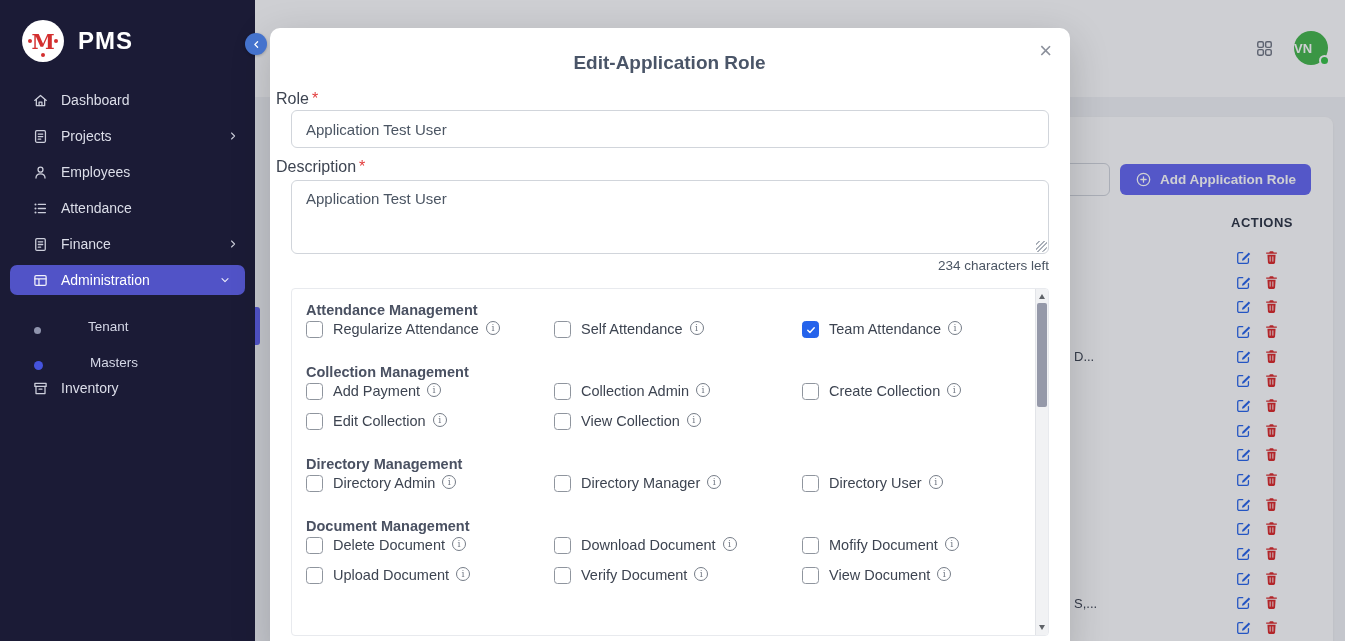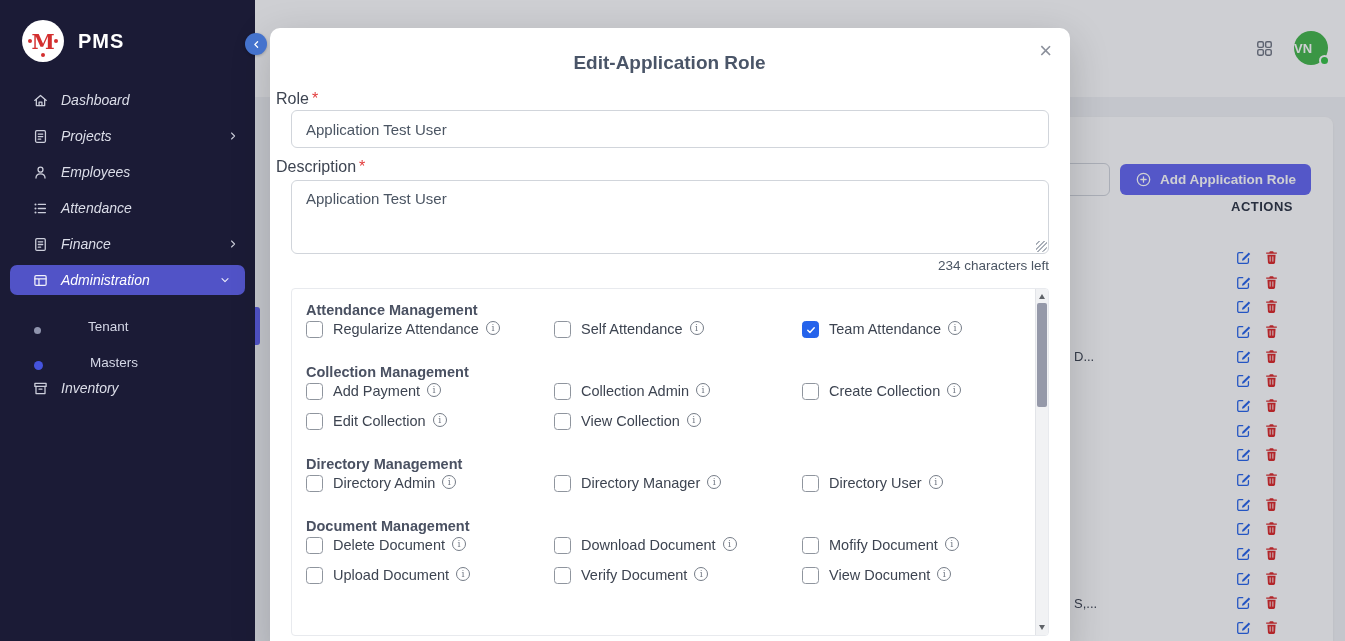--- a/index.html
+++ b/index.html
@@ -7,22 +7,22 @@
   body { font-family:"Liberation Sans", sans-serif; background:#f3f4f6; position:relative; }
   svg { display:block; }
 
   
   .sidebar { position:absolute; left:0; top:0; width:255px; height:641px; background:#1b1b36; z-index:5; }
   .logo-row { display:flex; align-items:center; gap:14px; padding:20px 0 20px 22px; }
   .logo-circle { width:42px; height:42px; border-radius:50%; background:#fff; display:flex; align-items:center; justify-content:center; position:relative; }
   .logo-m { color:#d32f2f; font-family:"DejaVu Serif", serif; font-weight:700; font-size:21px; }
   .logo-dot { position:absolute; width:4px; height:4px; border-radius:50%; background:#d32f2f; }
   .logo-dot.d1 { left:6px; top:19px; } .logo-dot.d2 { right:6px; top:19px; } .logo-dot.d3 { left:19px; bottom:5px; }
-  .app-name { color:#fff; font-size:20px; font-weight:700; letter-spacing:1px; }
-  .nav-item { display:flex; align-items:center; height:36px; padding:0 16px 0 32px; color:#dcdee9; font-size:14px; cursor:pointer;font-style:italic; }
+  .app-name { color:#fff; font-size:24px; font-weight:700; letter-spacing:1px; }
+  .nav-item { display:flex; align-items:center; height:36px; padding:0 16px 0 32px; color:#dcdee9; font-size:14px; cursor:pointer; }
   .nav-item.active { height:30px; margin:3px 10px; padding:0 14px 0 22px; background:#5153c7; border-radius:7px; color:#fff; font-weight:500; }
   .nav-icon { width:17px; height:17px; margin-right:12px; opacity:.92; flex:none; }
   .nav-icon svg { width:17px; height:17px; stroke:currentColor; fill:none; stroke-width:1.5; stroke-linecap:round; stroke-linejoin:round; }
   .nav-chevron { margin-left:auto; width:12px; height:12px; opacity:.9; flex:none; }
   .nav-chevron svg { width:12px; height:12px; stroke:currentColor; fill:none; stroke-width:1.8; stroke-linecap:round; stroke-linejoin:round; }
   .nav-subitem { display:flex; align-items:flex-end; height:36px; padding-left:34px; color:#d4d7e6; font-size:13.5px; cursor:pointer; }
   .sub-bullet { width:7px; height:7px; border-radius:50%; background:#8f94ad; flex:none; }
   .sub-bullet.active { width:9px; height:9px; background:#4553dd; }
   .nav-subitem .nav-label { margin-left:47px; }
 
@@ -30,21 +30,21 @@
   .topbar { position:absolute; left:255px; top:0; right:0; height:97px; background:#fff; z-index:1; }
   .grid-icon { position:absolute; left:1000px; top:39px; width:19px; height:19px; color:#6f7581; cursor:pointer; }
   .grid-icon svg { width:19px; height:19px; }
   .avatar { position:absolute; left:1039px; top:31px; width:34px; height:34px; border-radius:50%; background:#43b649; color:#fff; font-size:13px; font-weight:700; display:flex; align-items:center; cursor:pointer; }
   .status-dot { position:absolute; right:-2px; bottom:-1px; width:11px; height:11px; border-radius:50%; background:#35c244; border:2px solid #fff; }
   .content-bg { position:absolute; left:255px; top:97px; right:0; bottom:0; background:#f3f4f6; z-index:1; }
   .card { position:absolute; left:286px; top:117px; width:1047px; height:560px; background:#fff; border-radius:8px; z-index:2; box-shadow:0 1px 3px rgba(0,0,0,.06); }
   .search-stub { position:absolute; left:980px; top:163px; width:130px; height:33px; background:#fff; border:1px solid #d1d5db; border-radius:6px; z-index:3; }
   .add-role-btn { position:absolute; left:1120px; top:164px; height:31px; padding:0 15px; display:flex; align-items:center; gap:8px; background:#6366f1; border:none; border-radius:6px; color:#fff; font-size:13.5px; font-weight:600; font-family:inherit; z-index:3; cursor:pointer; }
   .plus-icon svg { width:17px; height:17px; }
-  .actions-header { position:absolute; left:1231px; top:199px; font-size:13px; font-weight:700; color:#2b3342; letter-spacing:.5px; z-index:3; }
+  .actions-header { position:absolute; left:1231px; top:215px; font-size:13px; font-weight:700; color:#2b3342; letter-spacing:.5px; z-index:3; }
   .table-rows { position:absolute; left:1060px; top:245px; width:230px; z-index:3; }
   .action-row { height:24.7px; display:flex; align-items:center; justify-content:flex-end; padding-right:10px; position:relative; }
   .row-frag { position:absolute; left:14px; top:50%; transform:translateY(-50%); font-size:13px; color:#3d4451; white-space:nowrap; }
   .icon-btn { width:17px; height:17px; cursor:pointer; flex:none; }
   .icon-btn + .icon-btn { margin-left:11px; }
   .icon-btn svg { width:17px; height:17px; }
   .icon-btn.edit { color:#2563eb; }
   .icon-btn.del { color:#dc2626; }
 
   .overlay { position:absolute; left:255px; top:0; right:0; bottom:0; background:rgba(30,38,55,.22); z-index:10; }

